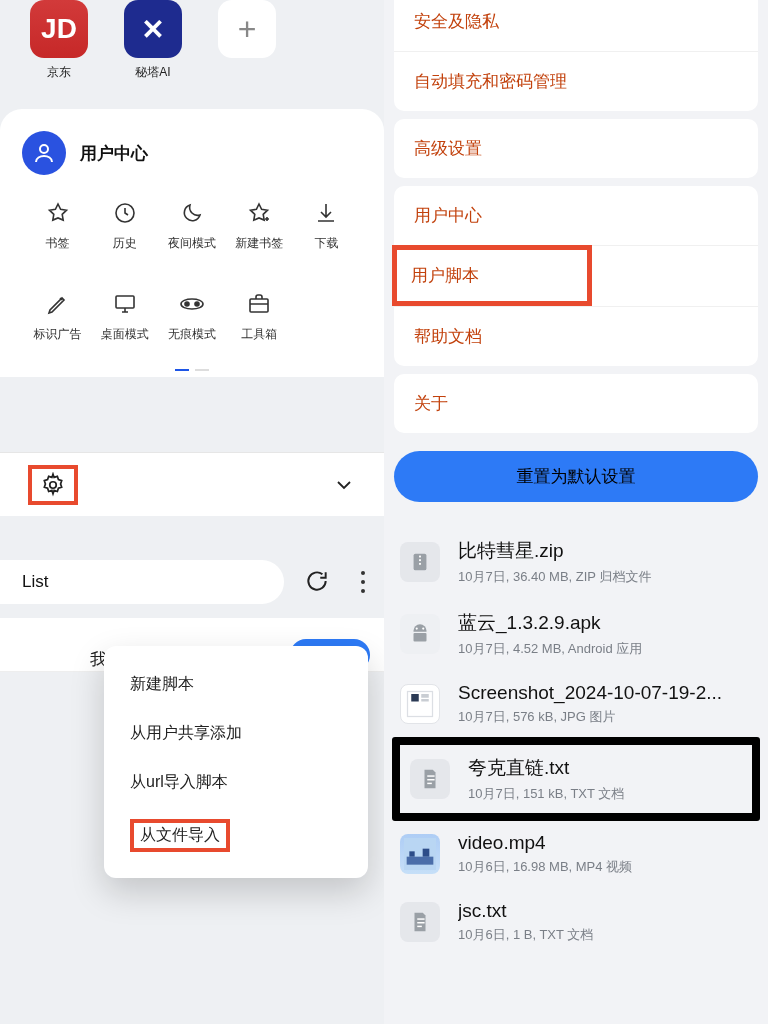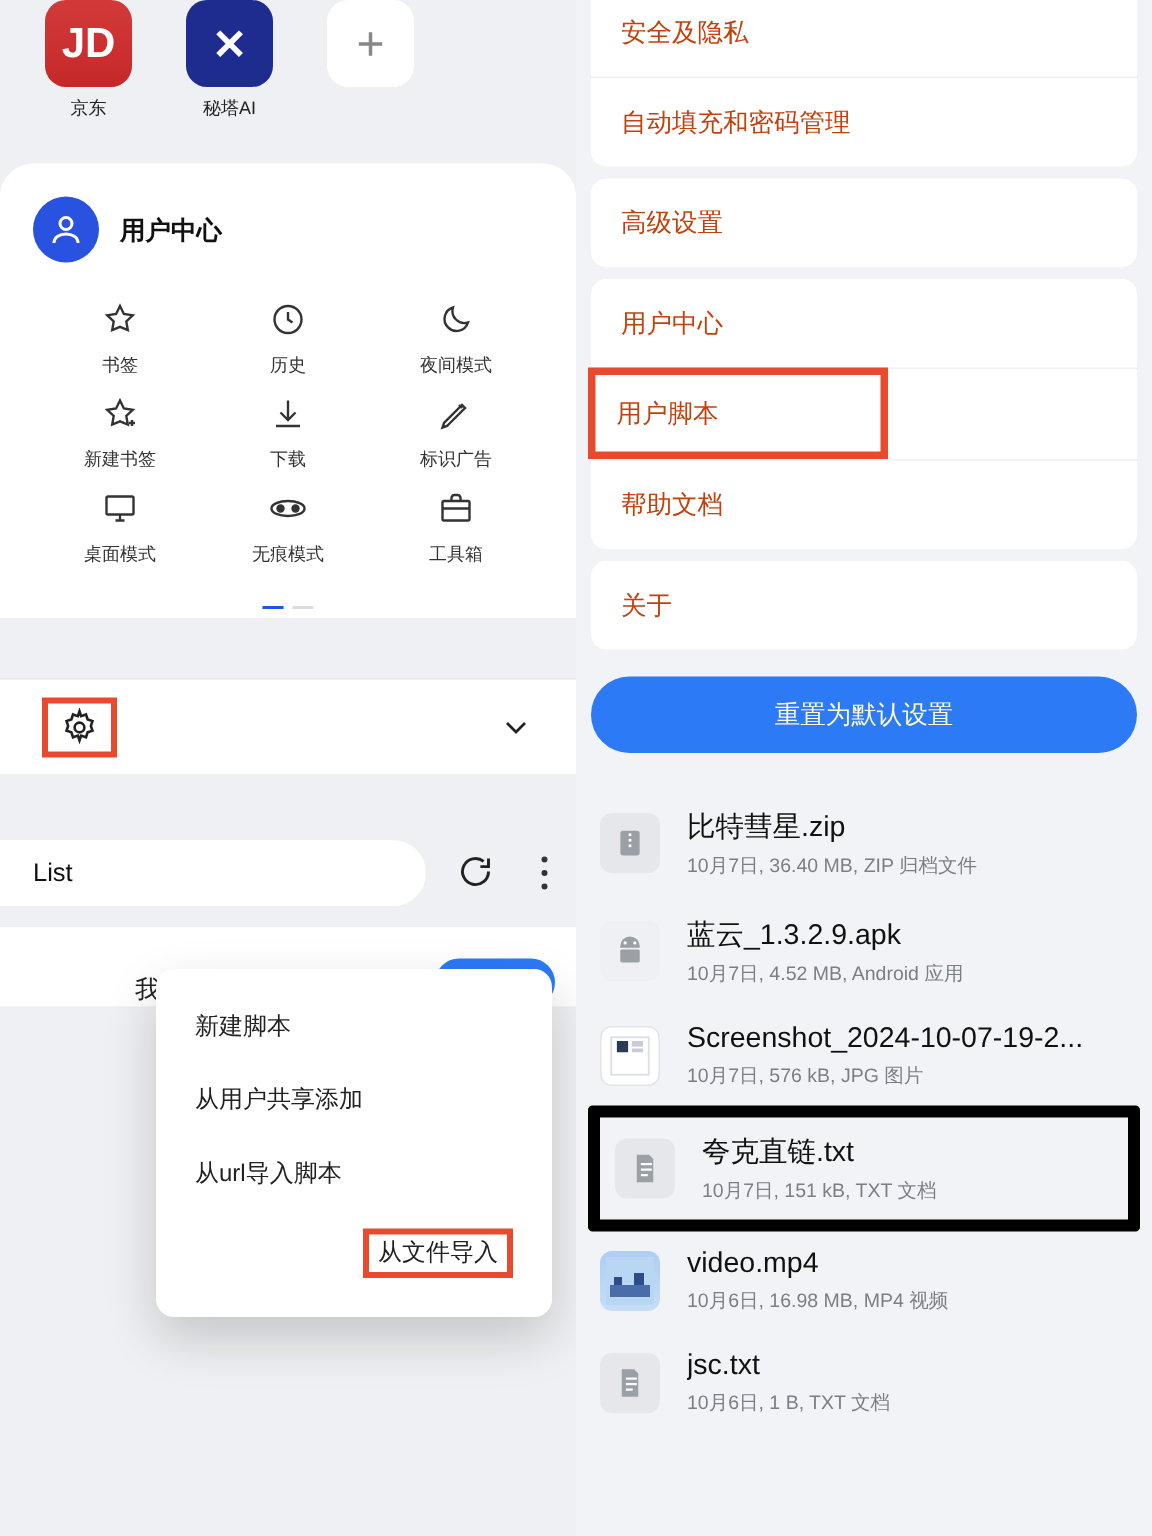--- a/index.html
+++ b/index.html
@@ -14,21 +14,21 @@
   .app-tile { width: 58px; height: 58px; border-radius: 14px; display:flex; align-items:center; justify-content:center; color:#fff; font-size:28px; font-weight:700; }
   .app-jd   { background: linear-gradient(#d23a3a,#c62828); }
   .app-mita { background: #1e2b8f; }
   .app-plus { background: #fff; color:#888; font-weight: 400; font-size: 32px; }
   .app-label { font-size: 12px; color:#222; }
 
   .sheet { background:#fff; border-radius: 22px 22px 0 0; margin-top: 18px; padding: 18px 18px 0 18px; }
   .uc-head { display:flex; align-items:center; gap:14px; padding: 4px 4px 18px 4px; }
   .avatar { width:44px; height:44px; border-radius:50%; background:#2a52e0; display:flex; align-items:center; justify-content:center; }
   .uc-title { font-size:17px; font-weight:600; color:#111; }
-  .grid3 { display:grid; grid-template-columns: repeat(3,1fr); row-gap:10px; padding: 6px 6px 18px 6px; }
+  .grid3 { display:grid; grid-template-columns: repeat(5,1fr); row-gap:38px; padding: 6px 6px 18px 6px; }
   .gcell { display:flex; flex-direction:column; align-items:center; gap:8px; }
   .gicon { width:28px; height:28px; display:flex; align-items:center; justify-content:center; }
   .glabel { font-size:12px; color:#333; }
   .dots { display:flex; justify-content:center; gap:6px; padding:8px 0 6px; }
   .dot  { width:14px; height:2px; background:#ddd; }
   .dot.active { background:#1d55e6; }
 
   .toolbar { display:flex; align-items:center; justify-content:space-between; background:#fff; border-top:1px solid #e6e6e6; height:64px; padding:0 28px; position:absolute; left:0; right:0; top:452px;}
   .hlbox { border:4px solid #e84a2e; padding:3px 8px; display:inline-flex; }
   .chev { width:24px; height:24px; }
@@ -38,30 +38,30 @@
   .reload { width:28px; height:28px; }
   .kebab  { width:22px; height:22px; display:flex; flex-direction:column; justify-content:space-between; align-items:center; }
   .kebab span { width:4px; height:4px; border-radius:50%; background:#333; }
 
   .scriptsbar { position:absolute; top:618px; left:0; right:0; background:#fff; height:54px; display:flex; align-items:flex-end; justify-content: space-between; padding: 0 14px 0 90px; border-bottom:1px solid #eee; }
   .myscripts { font-size:17px; font-weight:500; color:#222; }
   .addbtn { background:#2d7af6; color:#fff; border-radius:22px; padding:7px 14px; font-size:13px; }
 
   .popup { position:absolute; top:646px; left:104px; width:264px; background:#fff; border-radius:12px; box-shadow: 0 14px 34px rgba(0,0,0,0.18); padding: 14px 0; }
   .popup-item { padding: 14px 26px; font-size:16px; color:#222; }
-  .popup-item.hl { margin: 2px 20px; padding: 10px 6px; text-align: right; }
+  .popup-item.hl { margin: 2px 20px; padding: 10px 6px; }
   .hl-outline { border:4px solid #e84a2e; display:inline-block; padding:2px 6px; }
 
   
   .right { background:#f2f3f6; }
   .setgroup { background:#fff; border-radius:10px; margin:8px 10px; }
   .setitem { padding:18px 20px; font-size:17px; color:#c2410c; }
   .setitem + .setitem { border-top:1px solid #f0f0f0; }
   .sethl { border:5px solid #e84a2e; margin: -1px 0 0 -2px; width: 200px; padding:14px 14px;}
-  .resetbtn { margin:18px 10px; background:#2d7af6; color:#fef9c3; text-align:center; border-radius:26px; padding:14px; font-size:17px; }
+  .resetbtn { margin:18px 10px; background:#2d7af6; color:#000000; text-align:center; border-radius:26px; padding:14px; font-size:17px; }
 
   .files { margin-top:24px; }
   .frow { display:flex; align-items:center; gap:18px; padding:12px 16px; }
   .fthumb { width:40px; height:40px; border-radius:8px; background:#e5e7eb; display:flex; align-items:center; justify-content:center; color:#777; font-size:18px; flex-shrink:0;}
   .ftext { display:flex; flex-direction:column; gap:4px; min-width:0;}
   .fname { font-size:19px; color:#111; font-weight:500; white-space:nowrap; overflow:hidden; text-overflow: ellipsis; max-width: 290px;}
   .fmeta { font-size:13px; color:#7a7f87; }
   .frow.hl { border:8px solid #000000; margin: -1px 8px; border-radius:3px; padding:10px 10px;}
 
   .thumb-android { background:#eef0f3; }

